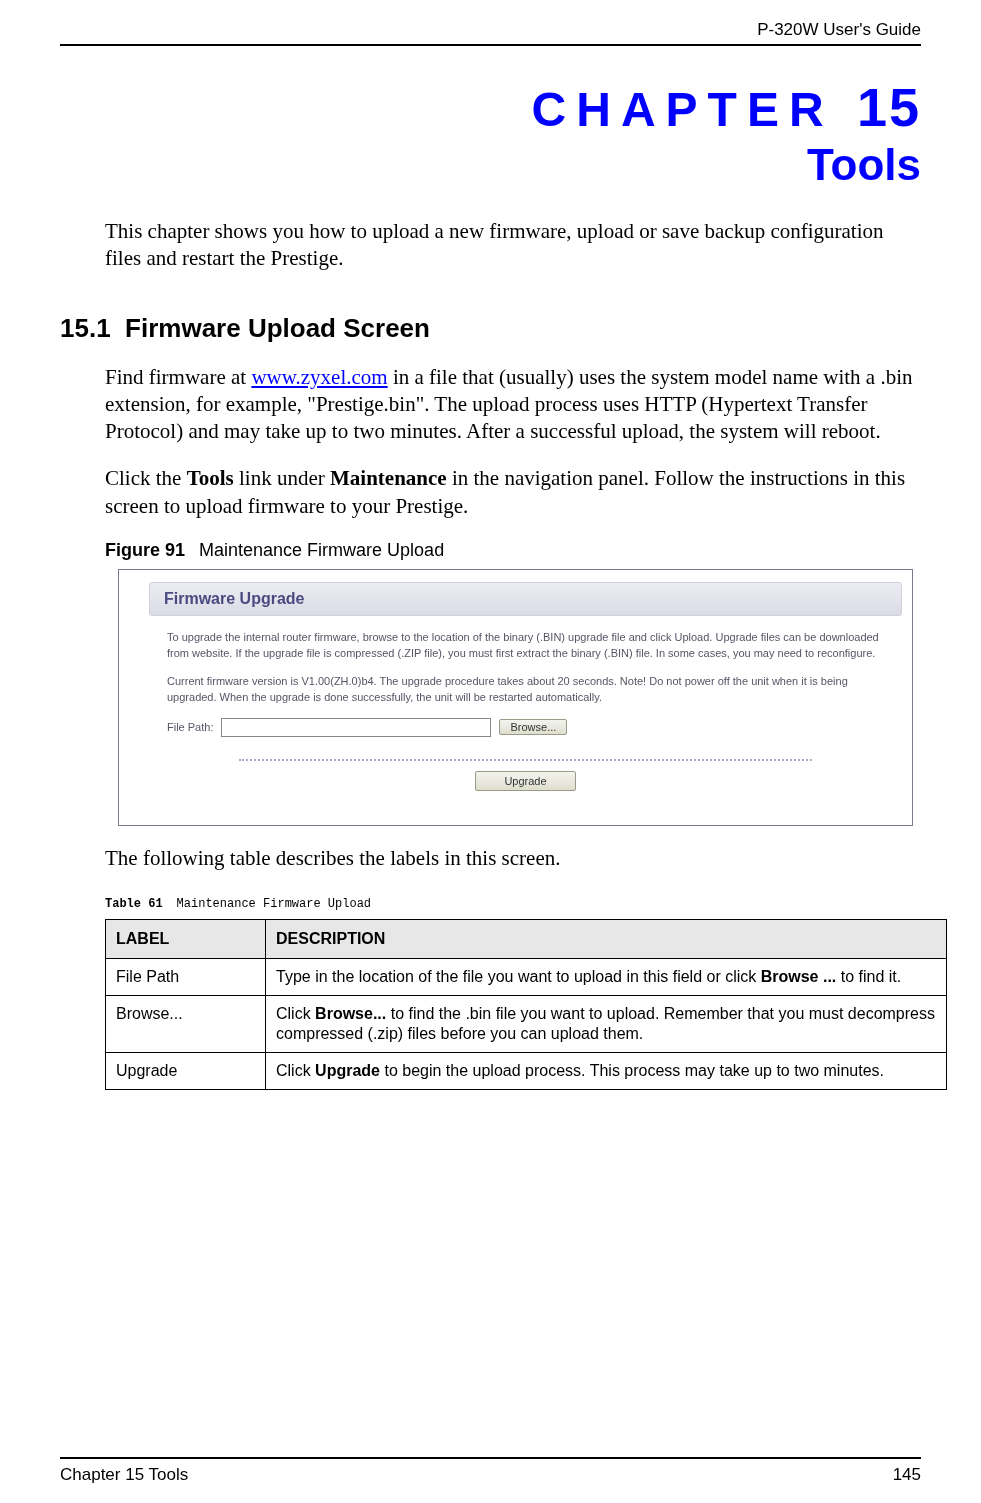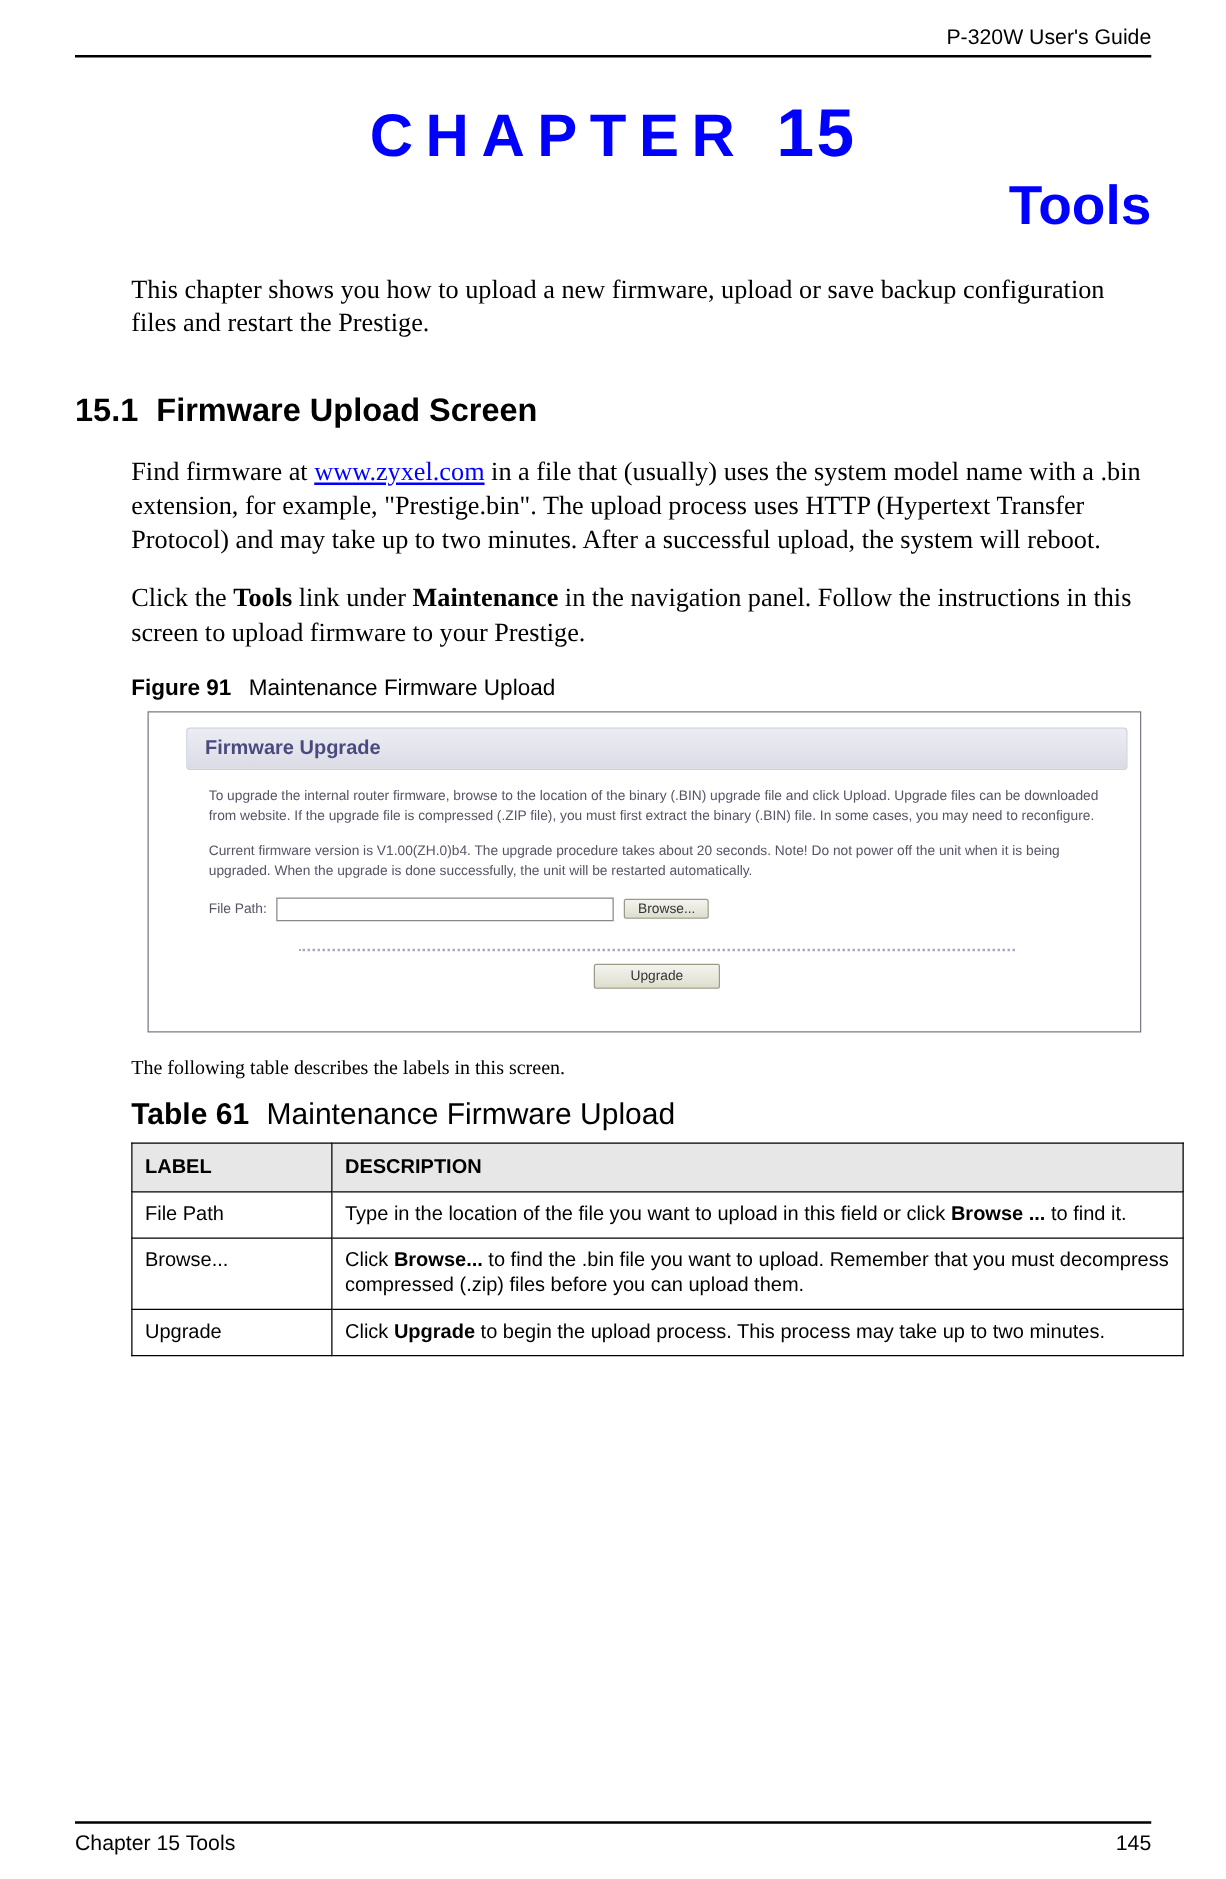--- a/index.html
+++ b/index.html
@@ -13,21 +13,21 @@
       padding: 20px 60px 20px 60px;
     }
     .header-text {
       text-align: right;
       font-family: Arial, Helvetica, sans-serif;
       font-size: 17px;
       margin-bottom: 4px;
     }
     .header-rule { border-top: 2px solid #000; margin-bottom: 30px; }
     .chapter-title {
-      text-align: center;
+      text-align: right;
       font-family: Arial, Helvetica, sans-serif;
       font-weight: bold;
       color: #0000ff;
       font-size: 48px;
       letter-spacing: 10px;
       margin-top: 30px;
     }
     .chapter-title .num { letter-spacing: 2px; font-size: 54px; }
     .chapter-sub {
       text-align: right;
@@ -146,28 +146,28 @@
     .upgrade-btn {
       font-size: 11px;
       font-family: "Tahoma", Arial, sans-serif;
       padding: 3px 28px;
       background: linear-gradient(#f4f4f0, #dedece);
       border: 1px solid #9a9a88;
       border-radius: 2px;
       color: #333;
     }
     .after-fig {
-      font-size: 16px;
+      font-size: 21px;
       margin-left: 45px;
       margin-top: 20px;
-      margin-bottom: 14px;
+      margin-bottom: 26px;
     }
     .table-caption {
-      font-family: Liberation Sans, sans-serif;
-      font-size: 24px;
+      font-family: Liberation Mono, monospace;
+      font-size: 12px;
       margin-left: 45px;
       margin-bottom: 8px;
     }
     .table-caption .tnum { font-weight: bold; margin-right: 14px; }
     table.desc {
       margin-left: 45px;
       border-collapse: collapse;
       width: 842px;
       font-family: Arial, Helvetica, sans-serif;
       font-size: 16px;

